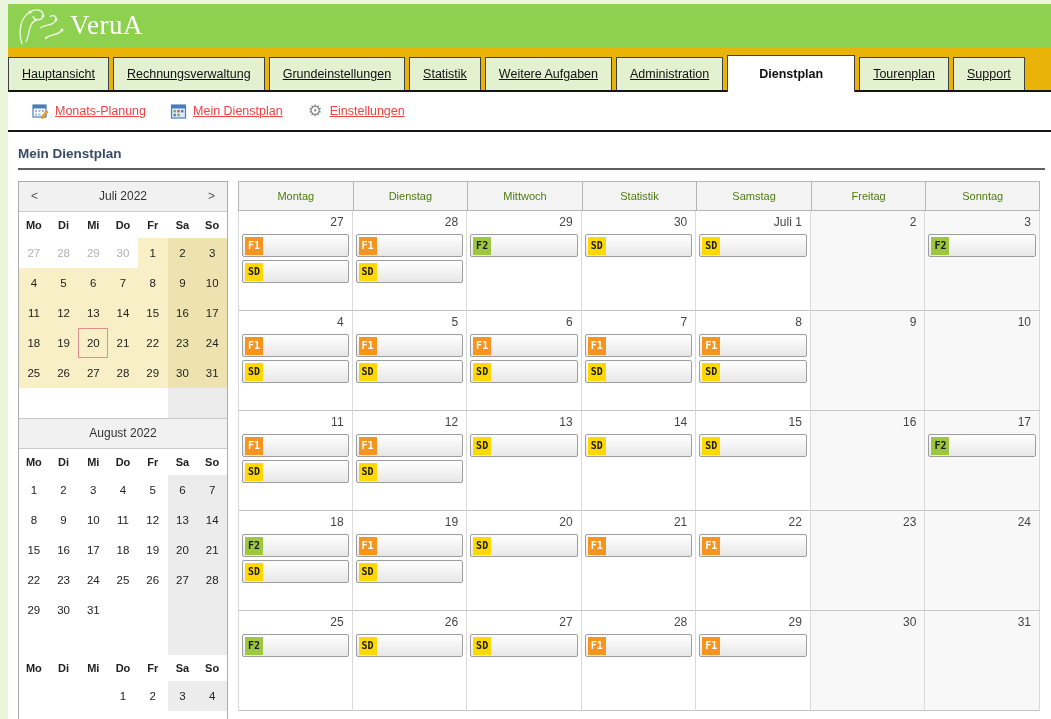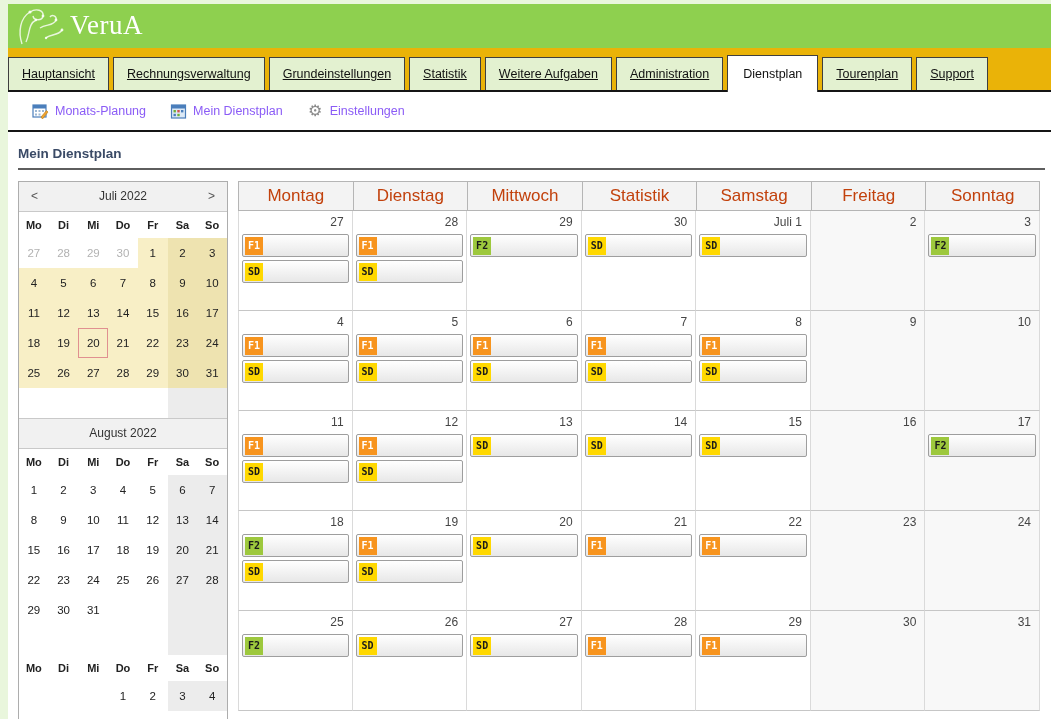--- a/index.html
+++ b/index.html
@@ -8,28 +8,28 @@
 
   
   .brand-bar{margin:4px 0 0 8px;height:44px;background:#8ed04f;display:flex;align-items:center;padding-left:8px;position:relative;overflow:hidden;}
   .flourish{width:52px;height:44px;flex:0 0 auto;}
   .logo{color:#fff;font-family:"Liberation Serif","DejaVu Serif",serif;font-size:27px;letter-spacing:.5px;margin-left:2px;margin-top:-2px;}
 
   
   .tabs{margin-left:8px;background:#eab308;display:flex;align-items:flex-end;padding:7px 0 0 0;position:relative;z-index:2;}
   .tab{background:#e3f1d0;border:1px solid #3f3f3f;border-bottom:0;margin-right:4px;
        padding:9px 13px 9px;font-size:12.5px;color:#111;text-decoration:underline;cursor:pointer;white-space:nowrap;}
-  .tab.active{background:#fff;font-weight:normal;text-decoration:none;margin-bottom:-2px;padding:11px 15px;position:relative;z-index:3;}
+  .tab.active{background:#fff;font-weight:bold;text-decoration:none;margin-bottom:-2px;padding:11px 31px;position:relative;z-index:3;}
 
   
   .subnav{margin-left:8px;background:#fff;border-top:2px solid #151515;border-bottom:2px solid #151515;
           height:38px;display:flex;align-items:center;position:relative;z-index:1;}
   .subnav-link{display:flex;align-items:center;margin-left:24px;cursor:pointer;}
   .subnav-link .sn-icon{width:17px;height:17px;margin-right:6px;display:inline-flex;align-items:center;justify-content:center;}
-  .subnav-link .sn-label{font-size:12.5px;color:#8b5cf6;}
+  .subnav-link .sn-label{font-size:12.5px;color:#ef4444;text-decoration:underline;}
   .gear-glyph{font-size:16px;color:#8a8a8a;line-height:1;}
 
   
   .content{margin-left:8px;background:#fff;flex:1;min-height:0;display:flex;flex-direction:column;padding:14px 0 0 10px;}
   .page-title{font-size:13.5px;font-weight:bold;color:#3a4a66;margin:0 0 7px 0;}
   .title-rule{border:0;border-top:2px solid #5e5e5e;margin:0 6px 11px 0;}
   .cols{display:flex;gap:10px;flex:1;min-height:0;align-items:flex-start;}
 
   
   .minical{width:210px;flex:0 0 auto;border:1px solid #adadad;border-bottom:0;background:#fff;height:100%;overflow:hidden;box-sizing:border-box;}
@@ -43,21 +43,21 @@
   .mcell.wknd{background:#ececec;}
   .mcell.inm{background:#f8efc6;}
   .mcell.inm.wknd{background:#eee3b0;}
   .mcell.out{color:#b2b2b2;background:#fff;}
   .mcell.today{box-shadow:inset 0 0 0 1px #e09090;}
 
   
   .maincal{width:802px;flex:0 0 auto;}
   .hrow{display:grid;grid-template-columns:repeat(7,1fr);}
   .hcell{height:28px;background:#f3f3f3;border:1px solid #b5b5b5;border-right:0;display:flex;align-items:center;justify-content:center;
-         font-size:17px;color:#c2410c;}
+         font-size:11px;color:#4d7c0f;}
   .hcell:last-child{border-right:1px solid #b5b5b5;}
   .wrow{display:grid;grid-template-columns:repeat(7,1fr);height:100px;}
   .daycell{border-right:1px solid #dadada;border-bottom:1px solid #c6c6c6;background:#fff;display:flex;flex-direction:column;overflow:hidden;box-sizing:border-box;}
   .daycell:first-child{border-left:1px solid #dadada;}
   .daycell.wknd{background:#f8f8f8;}
   .datelbl{text-align:right;padding:4px 8px 3px 2px;font-size:12px;color:#454545;height:16px;flex:0 0 auto;}
   .entry{margin:0 3px 3px 3px;border:1px solid #9e9e9e;border-radius:2px;height:23px;flex:0 0 auto;
          background:linear-gradient(#ffffff,#e7e7e7);display:flex;align-items:center;padding-left:2px;box-sizing:border-box;cursor:pointer;}
   .badge{width:18px;height:18px;display:flex;align-items:center;justify-content:center;
          font-family:"DejaVu Sans Mono",monospace;font-weight:bold;font-size:10px;flex:0 0 auto;}

